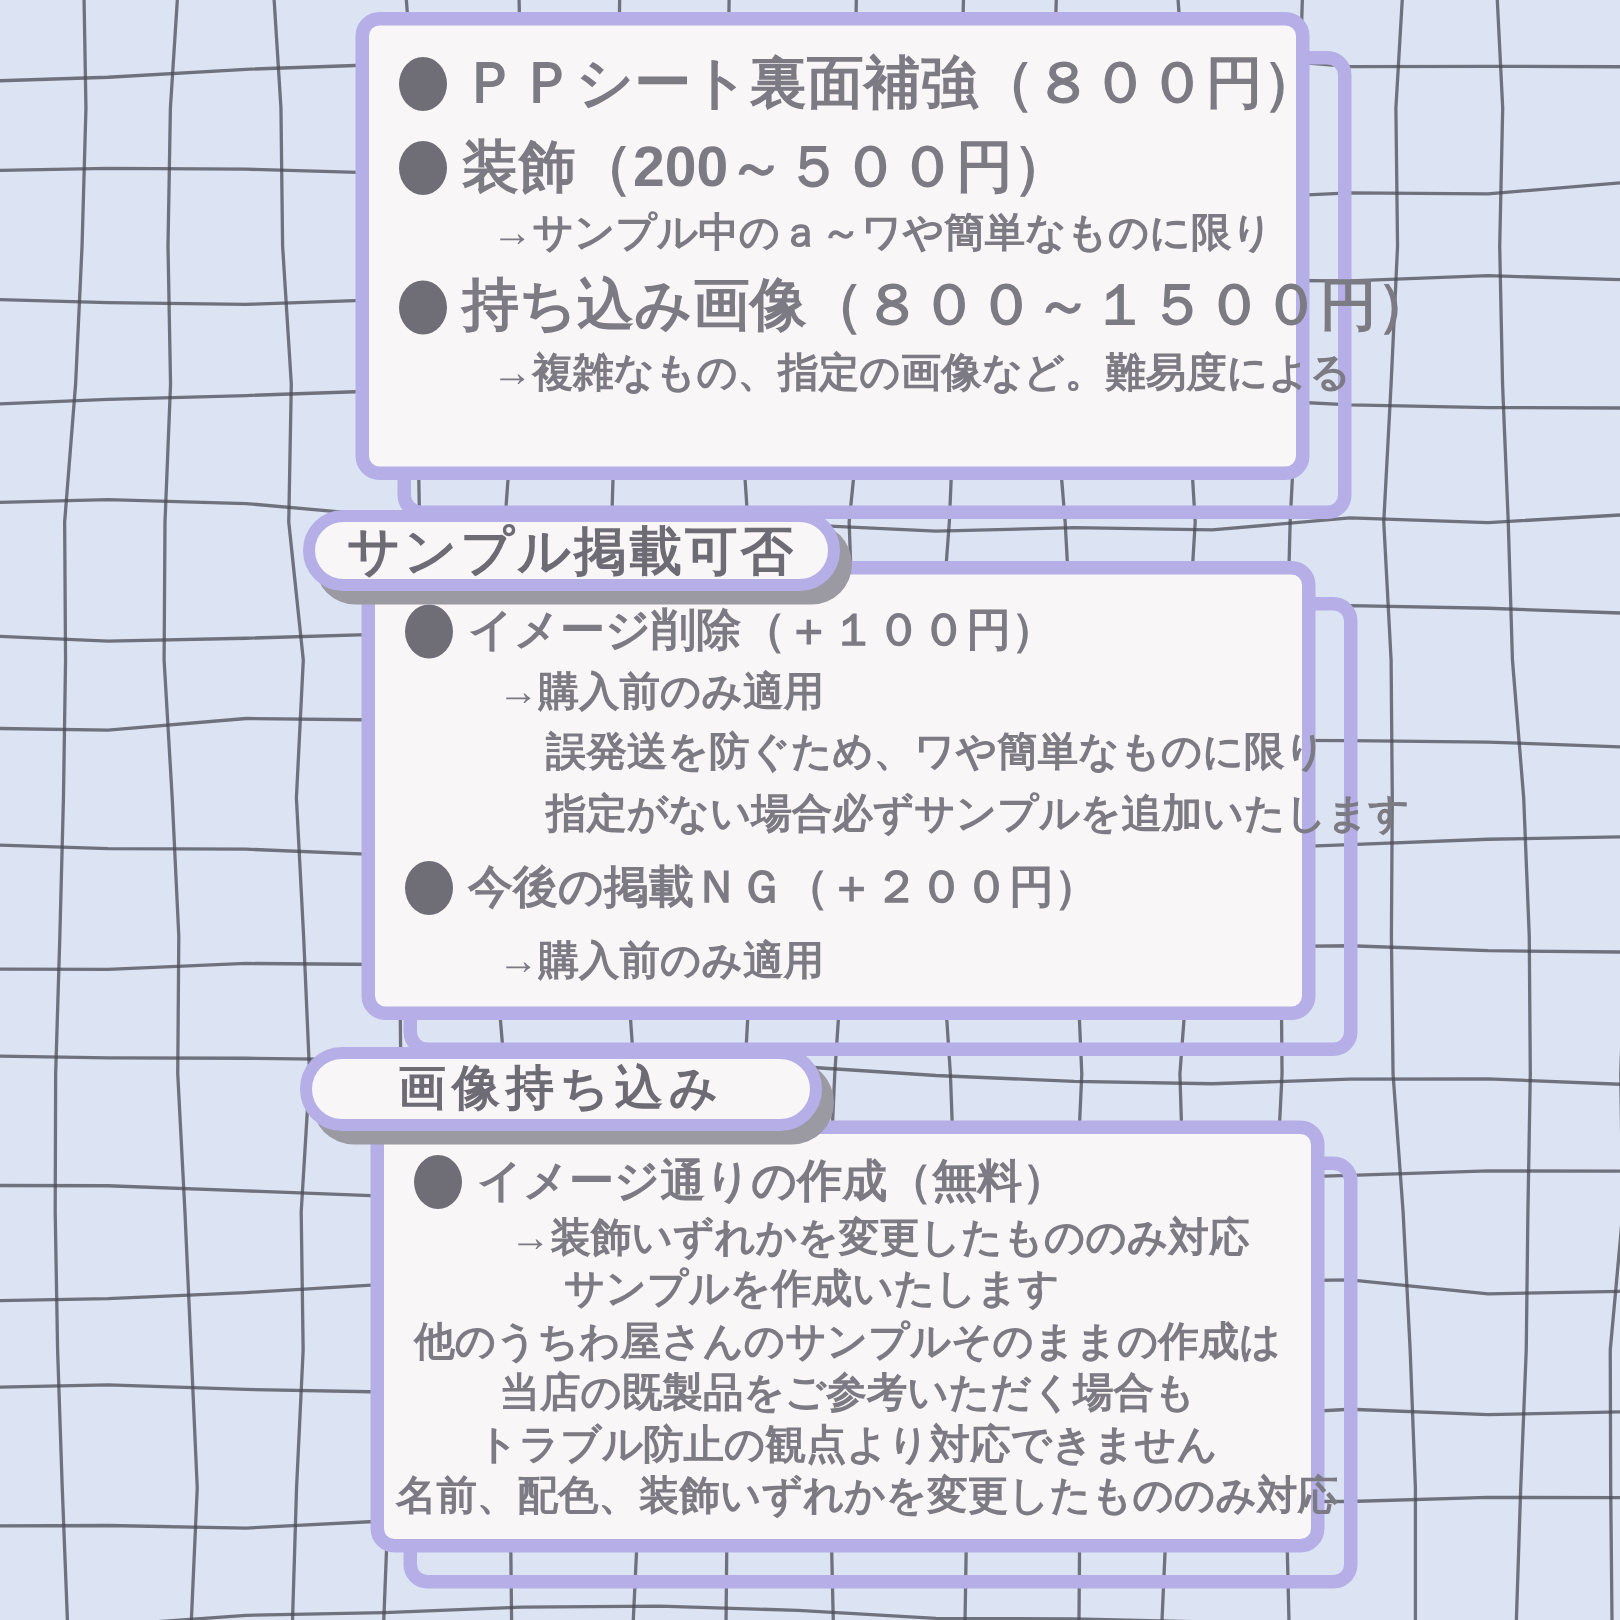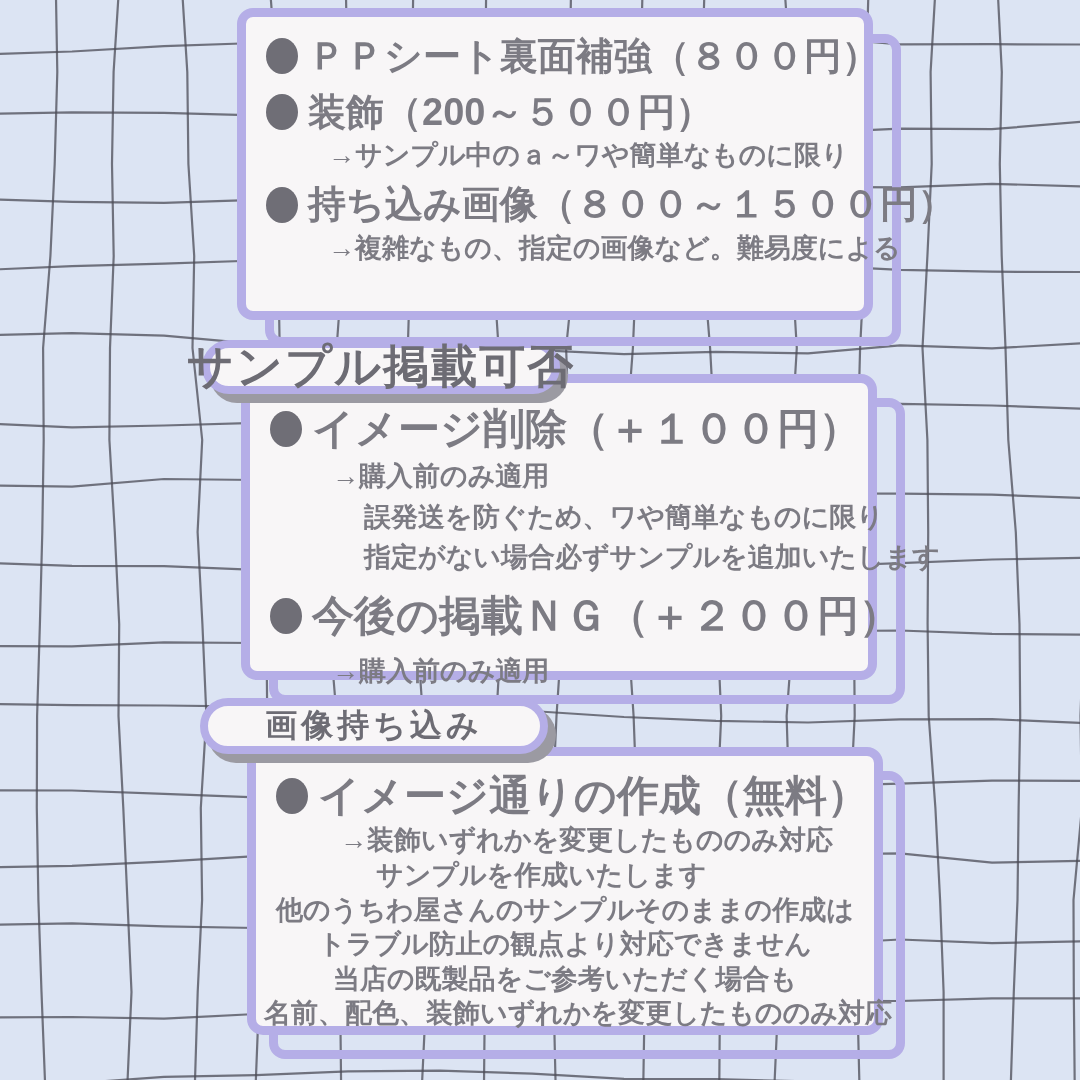--- a/index.html
+++ b/index.html
@@ -32,21 +32,21 @@
   .b2{left:269px;top:398px;width:636px;height:306px;}
   .c2{left:241px;top:374px;width:636px;height:306px;padding-top:18px;}
   .b3{left:269px;top:771px;width:636px;height:288px;}
   .c3{left:247px;top:747px;width:636px;height:288px;padding-top:12px;}
 
   .title{
     display:flex;align-items:center;font-weight:700;white-space:nowrap;
     letter-spacing:0px;line-height:1.32;color:var(--text-color);
   }
   .c1 .title{font-size:38px;}
-  .c2 .title,.c3 .title{font-size:42px;}
+  .c2 .title,.c3 .title{font-size:30px;}
   .dot{
     width:32px;height:36px;border-radius:50%;
     background:var(--bullet-color);margin-right:10px;flex:0 0 auto;
   }
   .note{
     font-size:27px;font-weight:700;line-height:1.34;color:var(--text-color);
     white-space:nowrap;
   }
   .c2 .note{line-height:1.5;}
   .c3 .note{line-height:1.28;}
@@ -61,21 +61,21 @@
   .mt8{margin-top:8px;}
 
   .tab{
     position:absolute;z-index:3;box-sizing:border-box;
     display:flex;align-items:center;justify-content:center;
     background:var(--card-fill);
     border:8px solid var(--card-border);border-radius:999px;
     box-shadow:8px 9px 0 0 var(--tab-shadow);
     color:var(--tab-text);font-weight:700;white-space:nowrap;
   }
-  .tab1{left:202px;top:340px;width:358px;height:54px;font-size:46px;letter-spacing:2px;font-family:Liberation Serif, serif;}
+  .tab1{left:202px;top:340px;width:358px;height:54px;font-size:35px;letter-spacing:2px;font-family:Liberation Serif, serif;}
   .tab2{left:200px;top:698px;width:348px;height:56px;font-size:32px;letter-spacing:4px;}
 </style>
 </head>
 <body>
 
 <svg id="bg-grid" viewBox="0 0 1080 1080">
     <path d="M-33.1 -20 L-30.6 -20 L-25.7 72 L-25.0 164 L-24.3 256 L-22.0 348 L-19.4 440 L-23.7 532 L-19.6 624 L-24.8 716 L-32.1 808 L-30.8 900 L-33.5 992 L-35.9 1084" fill="none" stroke="#4b4b56" stroke-width="2.2" stroke-opacity="0.75" stroke-linejoin="round"></path>
     <path d="M-20 -31.7 L-20 -30.6 L72 -25.8 L164 -25.2 L256 -24.5 L348 -22.1 L440 -19.3 L532 -23.3 L624 -18.9 L716 -23.9 L808 -30.9 L900 -29.7 L992 -32.5 L1084 -35.2" fill="none" stroke="#4b4b56" stroke-width="2.2" stroke-opacity="0.75" stroke-linejoin="round"></path>
     <path d="M49.8 -20 L55.7 -20 L57.3 72 L54.7 164 L50.4 256 L43.1 348 L43.7 440 L42.3 532 L39.9 624 L37.1 716 L36.8 808 L38.4 900 L41.5 992 L45.1 1084" fill="none" stroke="#4b4b56" stroke-width="2.2" stroke-opacity="0.75" stroke-linejoin="round"></path>
     <path d="M-20 47.4 L-20 54.5 L72 51.5 L164 46.2 L256 43.0 L348 40.9 L440 37.7 L532 37.8 L624 34.4 L716 34.0 L808 36.7 L900 44.4 L992 44.2 L1084 44.5" fill="none" stroke="#4b4b56" stroke-width="2.2" stroke-opacity="0.75" stroke-linejoin="round"></path>
@@ -163,22 +163,22 @@
   <div class="back b3"></div>
   <section class="card c3">
     <div class="item">
       <div class="title">
         <span class="dot"></span>
         <span>イメージ通りの作成（無料）</span>
       </div>
       <div class="note pl64">→装飾いずれかを変更したもののみ対応</div>
       <div class="note pl100">サンプルを作成いたします</div>
       <div class="note ctr">他のうちわ屋さんのサンプルそのままの作成は</div>
+      <div class="note ctr">当店の既製品をご参考いただく場合も</div>
       <div class="note ctr">トラブル防止の観点より対応できません</div>
-      <div class="note ctr">当店の既製品をご参考いただく場合も</div>
       <div class="note ctr">名前、配色、装飾いずれかを変更したもののみ対応</div>
     </div>
   </section>
   <div class="tab tab2">
     <span>画像持ち込み</span>
   </div>
 
 </main>
 
 </body></html>

